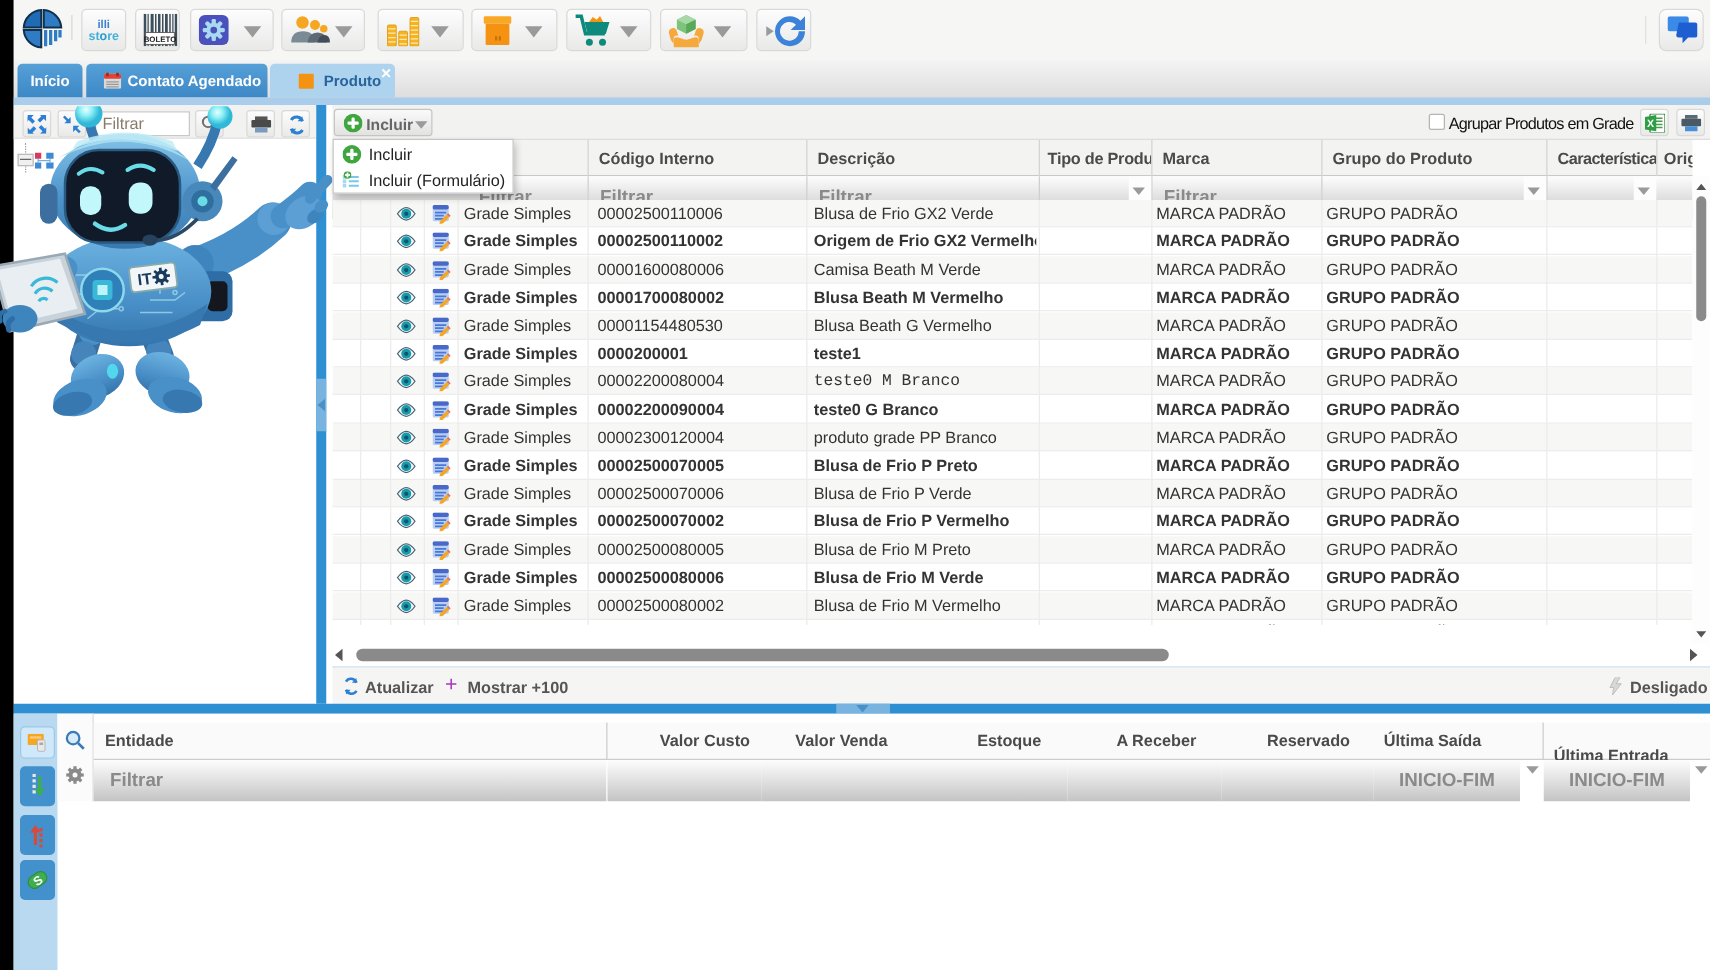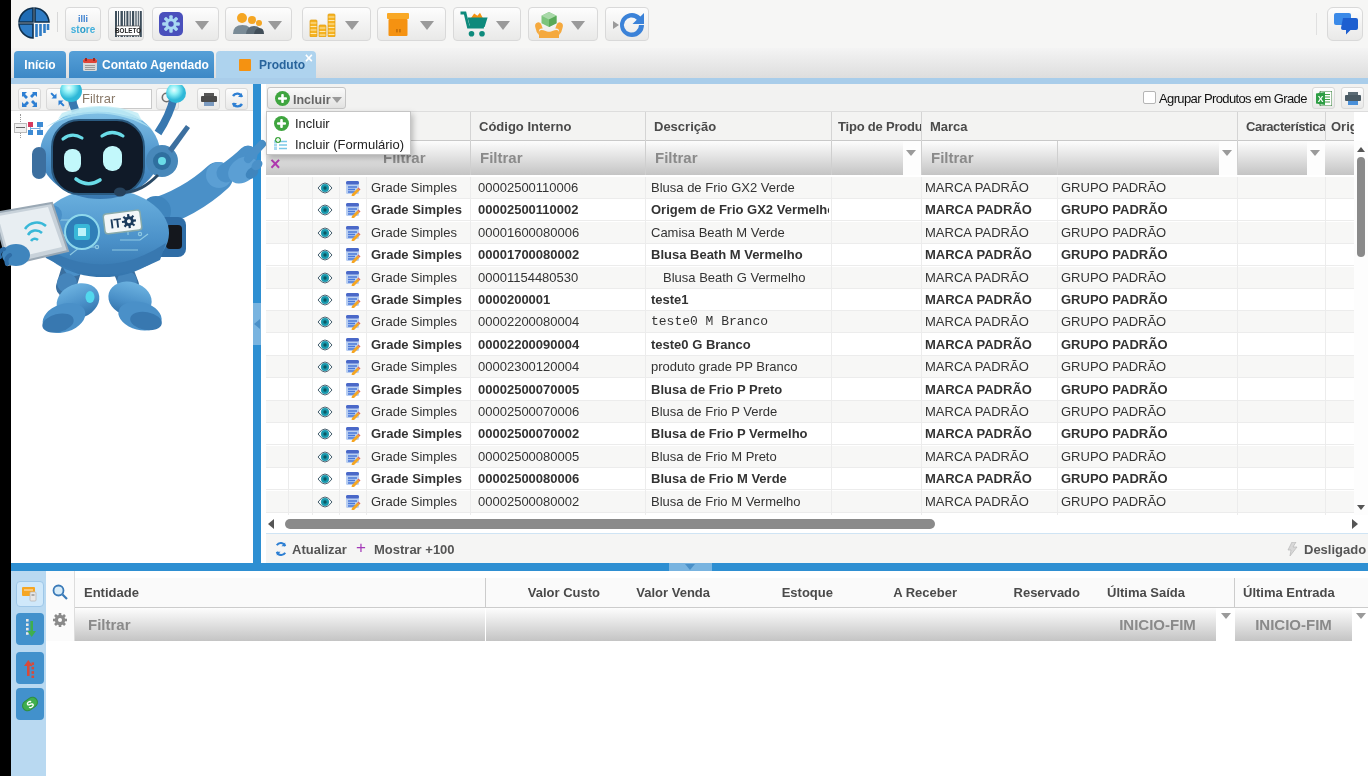--- a/index.html
+++ b/index.html
@@ -23,21 +23,21 @@
 #rightgrid { position:absolute; left:255px; top:84px; width:1102px; height:479px; background:#fff; }
 
 #gtoolbar { position:absolute; left:0; top:0; width:1102px; height:28px; background:#f2f2f1; border-bottom:1px solid #ddd; }
 
 #ghead { position:absolute; left:0; top:28px; width:1088px; height:29px; background:#f3f3f2; border-bottom:1px solid #c9c9c9; }
 .hcell { position:absolute; top:0; height:29px; line-height:29px; font-size:13px; font-weight:bold; color:#4a4a4a; border-left:1px solid #d4d4d4; padding-left:8px; overflow:hidden; white-space:nowrap; }
 
 #gfilter { position:absolute; left:0; top:57px; width:1088px; height:34px; background:linear-gradient(#fdfdfd,#c4c4c4); }
 .fcell { position:absolute; top:0; height:34px; line-height:34px; font-size:15px; font-weight:bold; color:#8a8a8a; border-left:1px solid #cfcfcf; padding-left:9px; }
 
-#grows { position:absolute; left:0; top:93px; width:1088px; height:340px; overflow:hidden; }
+#grows { position:absolute; left:0; top:76px; width:1088px; height:340px; overflow:hidden; }
 .grow { position:absolute; left:0; width:1088px; height:22px; border-bottom:1px solid #ececec; font-size:13px; color:#333; }
 .odd { background:#f7f7f6; }
 .even { background:#ffffff; }
 .bold { font-weight:bold; }
 .gc { position:absolute; top:0; height:22px; line-height:22px; overflow:hidden; white-space:nowrap; }
 
 #hscroll { position:absolute; left:0; top:431px; width:1102px; height:18px; background:#fff; }
 #hthumb { position:absolute; left:19px; top:4px; width:650px; height:10px; background:#8a8a8a; border-radius:5px; }
 
 #gfooter { position:absolute; left:0; top:449px; width:1102px; height:30px; background:#f5f5f4; border-top:1px solid #cfe4f4; font-size:13px; font-weight:bold; color:#555; }
@@ -427,20 +427,21 @@
     <div id="ghead">
       <div class="hcell" style="left:0px;width:22px;border-left:none;"></div>
       <div class="hcell" style="left:22px;width:24px;"></div>
       <div class="hcell" style="left:46px;width:27px;"></div>
       <div class="hcell" style="left:73px;width:27px;"></div>
       <div class="hcell" style="left:100px;width:104px;"></div>
       <div class="hcell" style="left:379px;width:186px;">Descrição</div>
       <div class="hcell" style="left:204px;width:175px;">Código Interno</div>
       <div class="hcell" style="left:565px;width:90px;padding-left:6px;letter-spacing:-0.2px;">Tipo de Produto</div>
       <div class="hcell" style="left:655px;width:136px;">Marca</div>
+      <div class="hcell" style="left:791px;width:180px;">Grupo do Produto</div>
       <div class="hcell" style="left:971px;width:88px;letter-spacing:-0.45px;">Característica</div>
       <div class="hcell" style="left:1059px;width:29px;padding-left:5px;">Origem</div>
     </div>
     <div id="gfilter">
       <div style="position:absolute;left:4px;top:16px;width:13px;height:15px;color:#b03ab0;font-size:18px;font-weight:bold;line-height:15px;">×</div>
       <div class="fcell" style="left:100px;width:104px;border-left:none;padding-left:17px;">Filtrar</div>
       <div class="fcell" style="left:204px;width:175px;">Filtrar</div>
       <div class="fcell" style="left:379px;width:186px;">Filtrar</div>
       <div class="fcell" style="left:565px;width:90px;"></div>
       <div class="fcell" style="left:655px;width:136px;">Filtrar</div>
@@ -548,21 +549,21 @@
             <rect x="0" y="0" width="13" height="13" rx="1.5" fill="#b8cef2"></rect>
             <rect x="0" y="0" width="13" height="3.5" rx="1.5" fill="#4a68c8"></rect>
             <g stroke="#4a78d8" stroke-width="1.4">
               <path d="M2 6 h9 M2 8.5 h7 M2 11 h8"></path>
             </g>
             <path d="M6 13 l5.5 -5.5 2 2 -5.5 5.5 -2.6 .6z" fill="#f5a623"></path>
             <path d="M11.5 7.5 l2 2 1 -1 -2 -2z" fill="#e06c60"></path>
           </svg>
           <div class="gc" style="left:105px;width:98px;">Grade Simples</div>
           <div class="gc" style="left:212px;width:166px;">00001154480530</div>
-          <div class="gc" style="left:385px;width:178px;margin-left:12px;">Blusa Beath G Vermelho</div>
+          <div class="gc" style="left:385px;width:178px;">Blusa Beath G Vermelho</div>
           <div class="gc" style="left:659px;width:130px;">MARCA PADRÃO</div>
           <div class="gc" style="left:795px;width:174px;">GRUPO PADRÃO</div>
         </div>
       <div class="grow even bold" style="top:112.0px">
           <svg width="16" height="12" viewBox="0 0 16 12" style="position:absolute;left:51px;top:5px">
             <path d="M1 6 Q4.5 1 8 1 Q11.5 1 15 6 Q11.5 11 8 11 Q4.5 11 1 6Z" fill="#f2f8fa" stroke="#48606e" stroke-width="1"></path>
             <circle cx="8" cy="6" r="4" fill="#1899ae"></circle>
             <circle cx="8" cy="6" r="1.7" fill="#0c5864"></circle>
           </svg>
           <svg width="15" height="15" viewBox="0 0 15 15" style="position:absolute;left:80px;top:4px">
@@ -901,21 +902,21 @@
         </svg>
     </div>
     <div id="bhead">
       <div class="bh" style="left:9px;">Entidade</div>
       <div class="bh" style="left:405px;width:120px;text-align:right;">Valor Custo</div>
       <div class="bh" style="left:515px;width:120px;text-align:right;">Valor Venda</div>
       <div class="bh" style="left:638px;width:120px;text-align:right;">Estoque</div>
       <div class="bh" style="left:762px;width:120px;text-align:right;">A Receber</div>
       <div class="bh" style="left:885px;width:120px;text-align:right;">Reservado</div>
       <div class="bh" style="left:1032px;">Última Saída</div>
-      <div class="bh" style="left:1168px;">Última Entrada</div>
+      <div class="bh" style="left:1168px;margin-top:12px;">Última Entrada</div>
       <div style="position:absolute;left:410px;top:0;width:1px;height:30px;background:#ccc;"></div>
       <div style="position:absolute;left:1159px;top:0;width:1px;height:30px;background:#ccc;"></div>
     </div>
     <div id="bfilter">
       <div class="bf" style="left:0px;width:410px;font-size:15px;font-weight:bold;color:#8a8a8a;line-height:33px;padding-left:13px;">Filtrar</div>
       <div class="bf" style="left:411px;width:123px;"></div>
       <div class="bf" style="left:534px;width:123px;"></div>
       <div class="bf" style="left:657px;width:122px;"></div>
       <div class="bf" style="left:779px;width:123px;"></div>
       <div class="bf" style="left:902px;width:122px;"></div>

